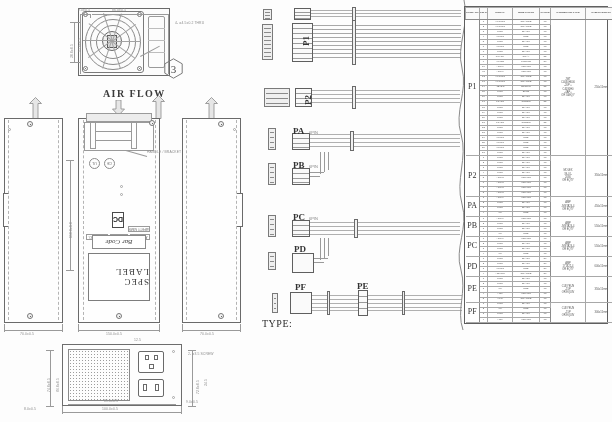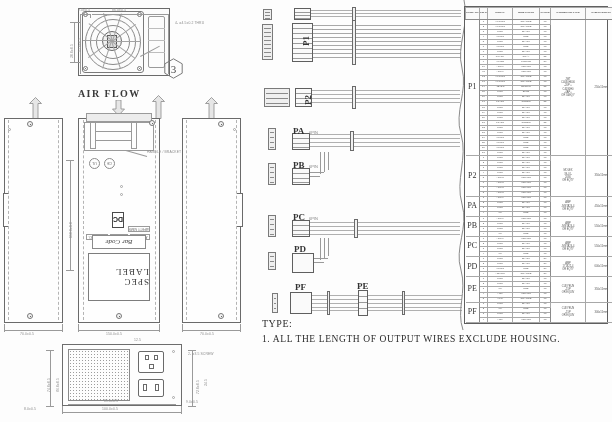--- a/index.html
+++ b/index.html
@@ -50,21 +50,21 @@
   .balloon{
     position:absolute;left:164px;top:58px;width:19px;height:21px;
     display:flex;align-items:center;justify-content:center;
     font-family:"Liberation Serif",serif;font-size:11px;color:#4a4a4a;
   }
   .balloon svg{position:absolute;left:0;top:0;}
   .balloon span{position:relative;z-index:2;}
 
   
   #airflow-label{
-    position:absolute;left:78px;top:88px;
+    position:absolute;left:103px;top:88px;
     font-family:"Liberation Serif",serif;
     font-size:10px;letter-spacing:1.4px;color:#3a3a3a;font-weight:bold;
   }
   .arrow-down{position:absolute;}
   .arrow-up{position:absolute;}
 
   
   .view-body{position:absolute;border:1px solid #6a6a6a;box-sizing:border-box;background:#fefefe;}
   .notch{position:absolute;border-left:1px solid #6a6a6a;border-top:1px solid #6a6a6a;border-bottom:1px solid #6a6a6a;box-sizing:border-box;background:#fefefe;}
   .scr{position:absolute;width:6px;height:6px;border:1px solid #7a7a7a;border-radius:50%;box-sizing:border-box;background:#f3f3f3;}
@@ -548,21 +548,20 @@
     <div class="tie" style="left:140px;top:291px;width:3px;height:24px;"></div>
 
     <svg style="position:absolute;left:188px;top:0;" width="24" height="330" viewBox="0 0 24 330">
       <path d="M14,0 C20,24 6,46 12,68 C18,92 4,112 11,134 C18,158 5,180 12,204
                C19,228 4,248 11,270 C17,292 6,310 13,330" fill="none" stroke="#8a8a8a" stroke-width="1"></path>
     </svg>
   </div>
 
   <div id="note">
     <div id="note-title">TYPE:</div>
-    <div id="note-line1">1.  ALL THE LENGTH OF OUTPUT WIRES EXCLUDE HOUSING.</div>
   </div>
 
   <div id="wire-table">
     <table>
       <thead>
         <tr>
           <th class="col-grp">CONN. NO.</th>
           <th class="col-pin">PIN NO.</th>
           <th class="col-sig">SIGNAL</th>
           <th class="col-col">WIRE COLOR</th>

